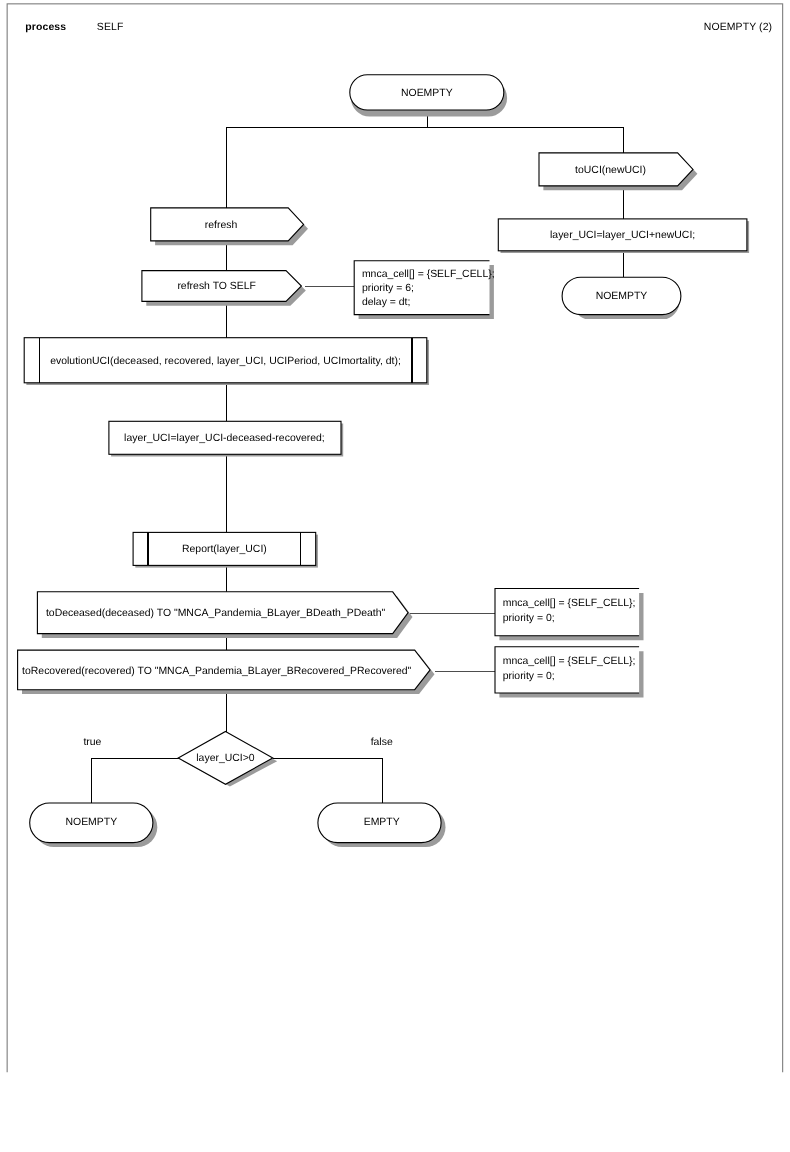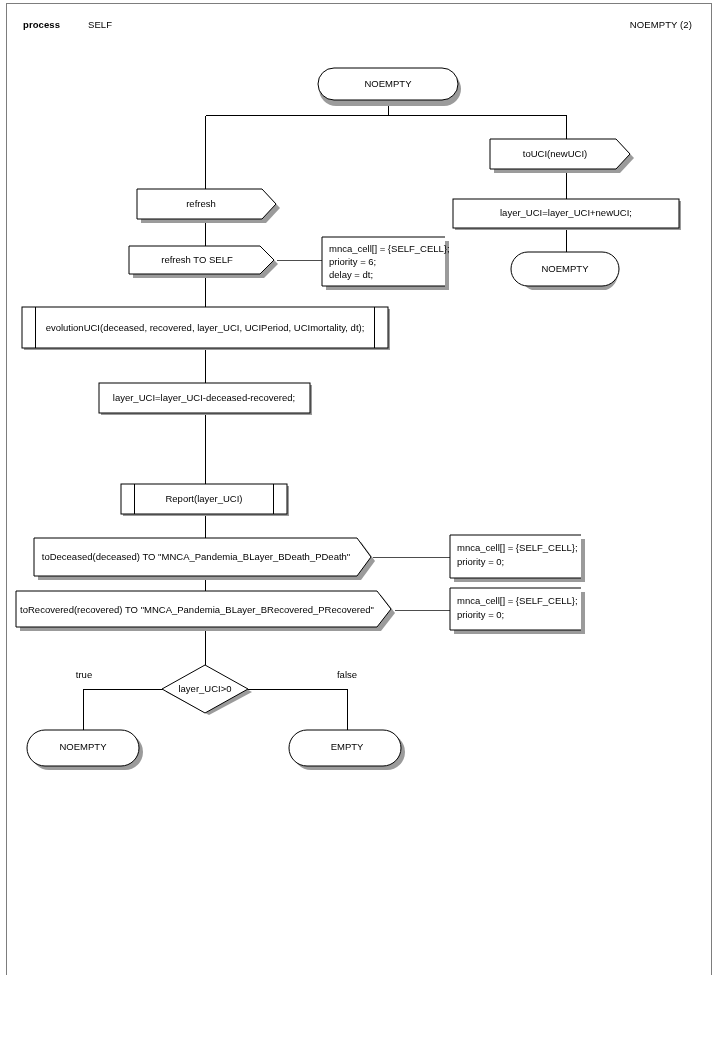--- a/index.html
+++ b/index.html
@@ -30,21 +30,21 @@
   }
   .hdr {
     position: absolute;
     font-size: 9.5px;
     color: #000;
     white-space: nowrap;
     letter-spacing: 0.1px;
   }
   #hdr-process { left: 23px; top: 19px; font-weight: bold; }
   #hdr-name    { left: 88px; top: 19px; }
-  #hdr-state   { right: 26px; top: 19px; margin-left: 32px; }
+  #hdr-state   { right: 16px; top: 19px; margin-left: 32px; }
 
   
   #diagram {
     position: absolute;
     left: 0; top: 0;
     width: 718px; height: 1047px;
   }
   #diagram .edge {
     fill: none;
     stroke: #000000;

